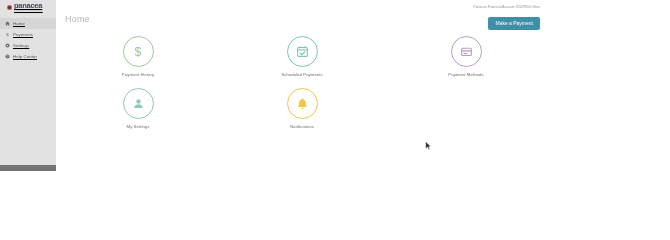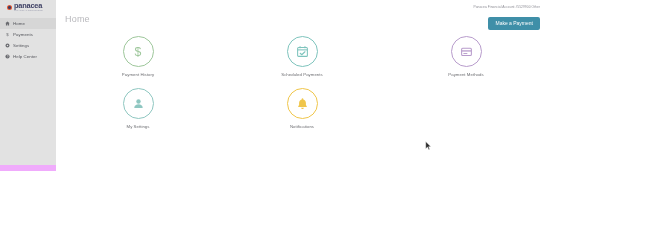--- a/index.html
+++ b/index.html
@@ -2,21 +2,21 @@
 <html><head>
 <meta charset="utf-8">
 <style>
   * { box-sizing: border-box; margin: 0; padding: 0; }
   html, body {
     width: 670px; height: 171px;
     background: #ffffff;
     font-family: "Liberation Sans", sans-serif;
     overflow: hidden;
   }
-  #app { position: relative; width: 548px; height: 171px; display: flex; background:#f0abfc; }
+  #app { position: relative; width: 548px; height: 171px; display: flex; background:#737373;text-decoration:underline; }
 
   
   .sidebar {
     width: 56px; height: 165px;
     background: #e2e2e2;
     flex: 0 0 56px;
     position: relative;
     padding-top: 1px;
   }
   .logo-wrap {

